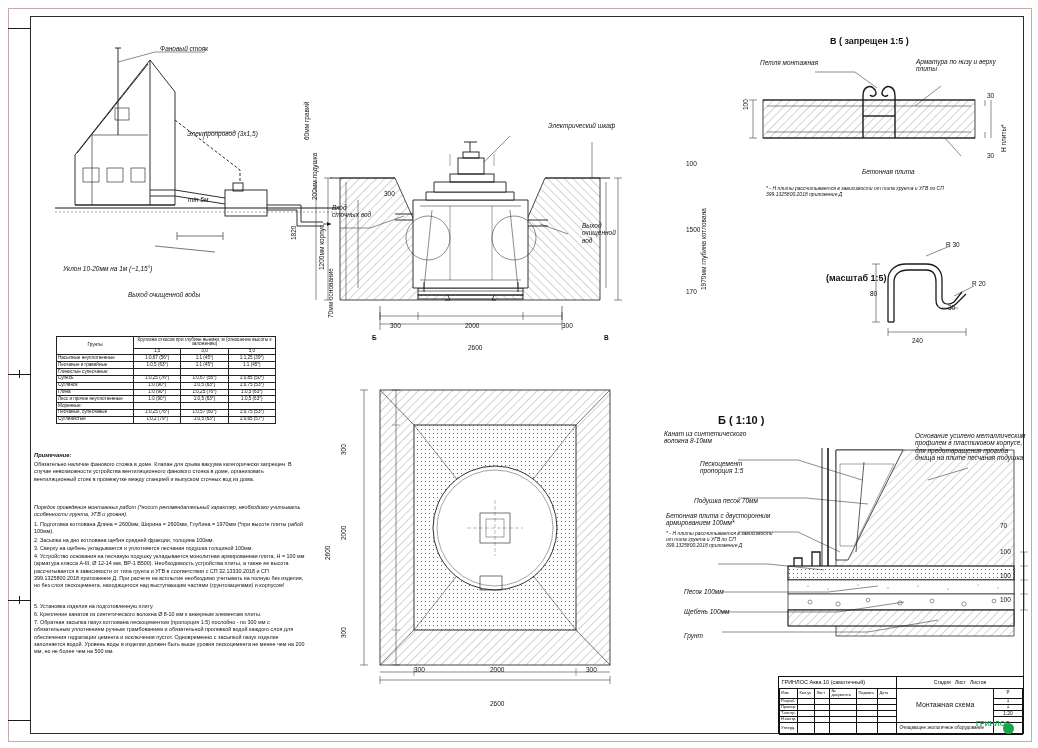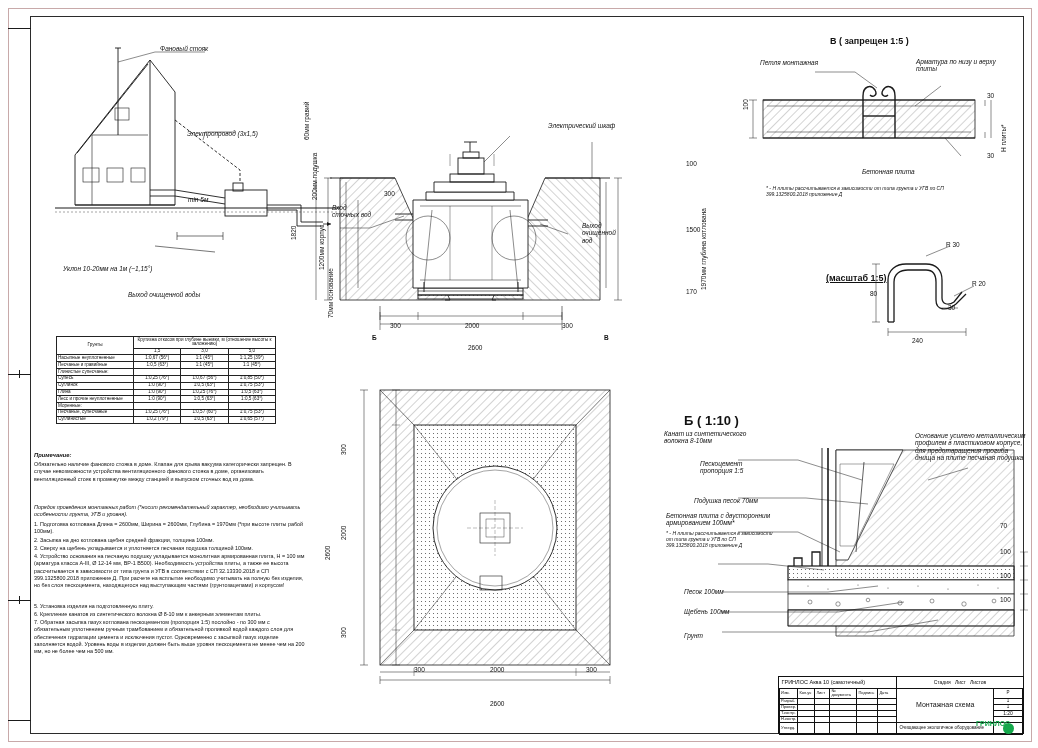--- a/index.html
+++ b/index.html
@@ -274,21 +274,21 @@
 
   <div class="lbl it" style="left:760px;top:59px;">Петля монтажная</div>
   <div class="lbl it wrap" style="left:916px;top:58px;width:92px;">Арматура по низу и верху плиты</div>
   <div class="lbl it" style="left:862px;top:168px;">Бетонная плита</div>
   <div class="lbl" style="left:742px;top:110px;transform:rotate(-90deg);transform-origin:0 0;">100</div>
   <div class="lbl" style="left:987px;top:92px;">30</div>
   <div class="lbl" style="left:987px;top:152px;">30</div>
   <div class="lbl" style="left:1000px;top:152px;transform:rotate(-90deg);transform-origin:0 0;">Н плиты*</div>
   <div class="lbl it wrap" style="left:766px;top:186px;width:180px;font-size:5px;">* - Н плиты рассчитывается в зависимости от типа грунта и УГВ по СП 399.1325800.2018 приложение Д</div>
 
-  <div class="lbl b" style="left:826px;top:273px;font-size:9px;text-decoration:underline;">(масштаб 1:5)</div>
+  <div class="lbl b" style="left:826px;top:273px;font-size:9px;">(масштаб 1:5)</div>
 
   <svg width="180" height="110" style="left:866px;top:240px;">
     <g fill="none" stroke="#1a1a1a" stroke-width="1.3">
       <path d="M22,82 L22,40 C22,30 30,24 40,24 L60,24 C70,24 76,30 76,40 L76,58 C76,64 82,66 88,62 L96,52"></path>
       <path d="M28,82 L28,42 C28,34 34,30 42,30 L60,30 C66,30 70,34 70,42 L70,60 C70,70 80,72 90,64 L100,54"></path>
       <path d="M22,82 L28,82"></path>
     </g>
     <g fill="none" stroke="#1a1a1a" stroke-width="0.5">
       <path d="M10,24 L10,82"></path>
       <path d="M6,24 L14,24M6,82 L14,82"></path>
@@ -299,21 +299,21 @@
       <path d="M88,56 L108,46"></path>
     </g>
   </svg>
 
   <div class="lbl" style="left:946px;top:241px;">R 30</div>
   <div class="lbl" style="left:972px;top:280px;">R 20</div>
   <div class="lbl" style="left:870px;top:290px;">80</div>
   <div class="lbl" style="left:948px;top:304px;">30</div>
   <div class="lbl" style="left:912px;top:337px;">240</div>
 
-  <div class="lbl b" style="left:684px;top:414px;font-size:13px;">Б ( 1:10 )</div>
+  <div class="lbl b" style="left:718px;top:414px;font-size:11px;">Б ( 1:10 )</div>
 
   <svg width="290" height="220" style="left:728px;top:440px;">
     <g fill="none" stroke="#1a1a1a" stroke-width="0.8">
 
       <path d="M108,10 L286,10 L286,196 L108,196 Z" fill="url(#ph)" opacity="0.9"></path>
 
       <path d="M108,10 L175,10 L120,120 L108,120 Z" fill="#fff" stroke="none"></path>
       <path d="M108,10 L175,10 L120,120 L108,120 Z" stroke="#1a1a1a" stroke-width="0.8"></path>
 
       <path d="M100,8 L100,126" stroke-width="1.6"></path>

